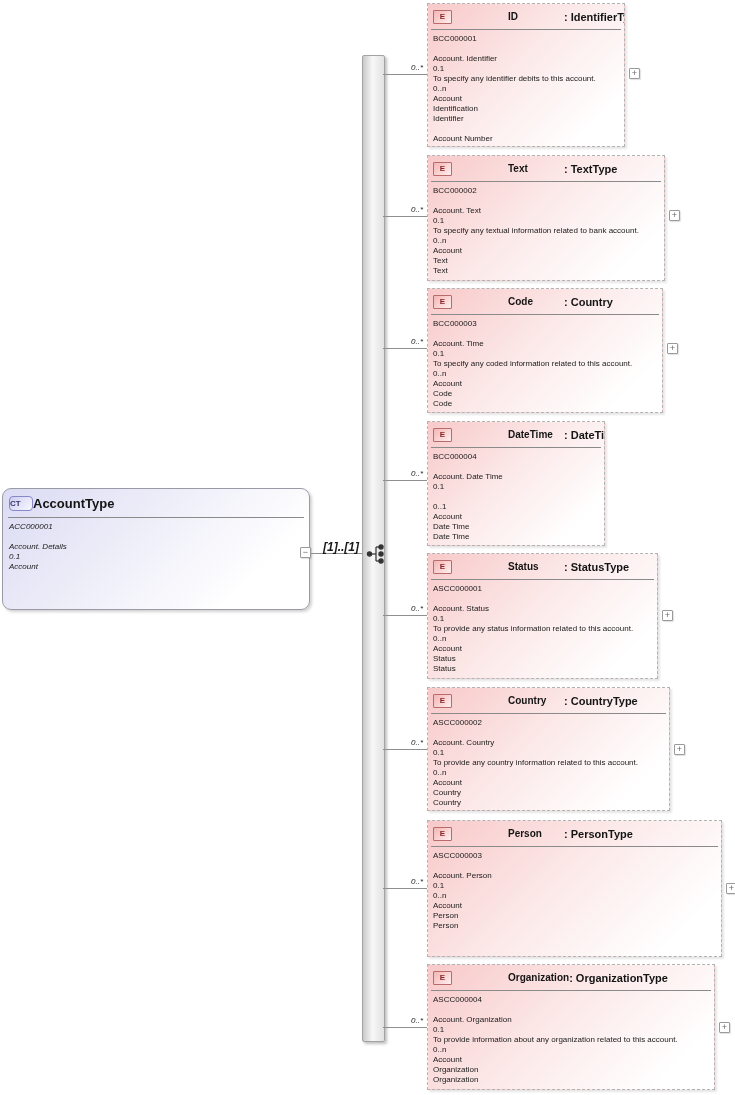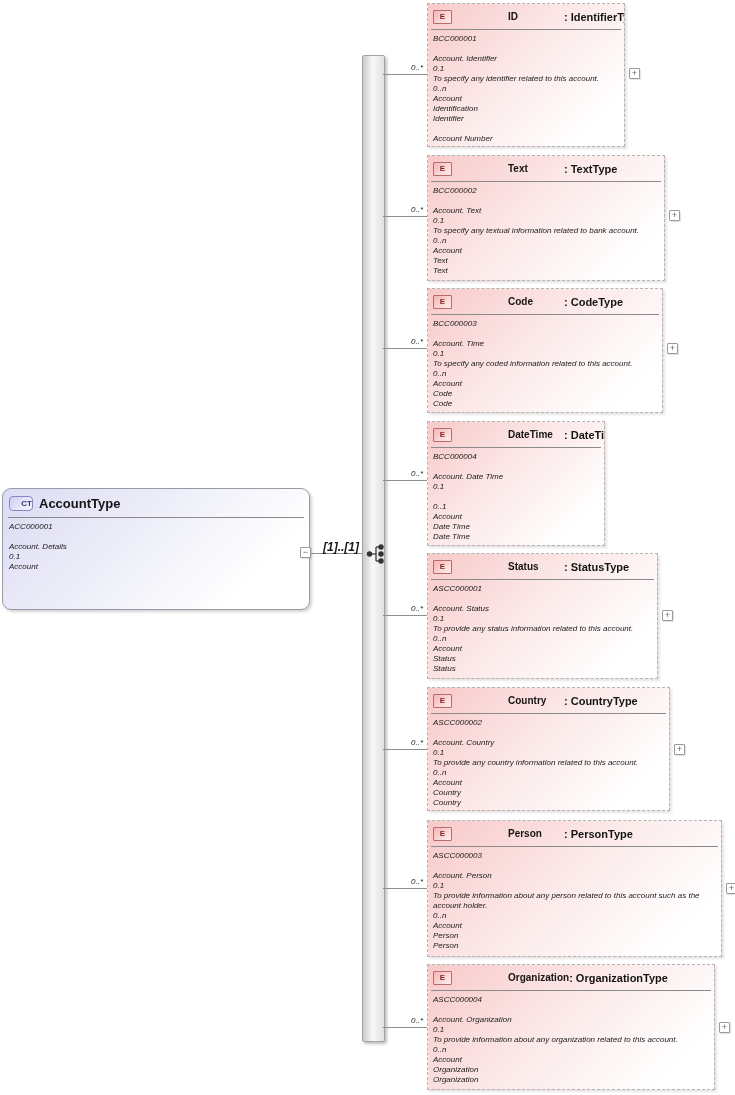--- a/index.html
+++ b/index.html
@@ -25,35 +25,35 @@
         background:linear-gradient(135deg,#f8c9c9 0%,#fce9e9 45%,#ffffff 85%);
         box-shadow:2px 2px 2px rgba(0,0,0,0.10);box-sizing:border-box;overflow:hidden;}
   .ehead{height:21px;display:flex;align-items:center;padding:2px 4px 0 5px;}
   .eicon{display:inline-block;width:17px;height:12px;border:1px solid #b96a6a;border-radius:1px;
          background:linear-gradient(135deg,#f5b5b5 0%,#fdeaea 90%);
          color:#8b2626;font-size:8px;font-weight:bold;text-align:center;line-height:12px;
          margin-right:8px;flex:none;}
   .ename{font-size:10px;font-weight:bold;color:#141414;min-width:56px;padding-left:48px;}
   .etype{font-size:11px;font-weight:bold;color:#141414;white-space:pre;}
   .esep{border-top:1px solid #8a8a8a;margin:2px 3px 0 3px;}
-  .ebody{padding:4px 3px 0 5px;font-size:8px;font-style:italic;color:#1a1a1a;line-height:10px;overflow:hidden;}
+  .ebody{padding:4px 3px 0 5px;font-size:8px;color:#1a1a1a;line-height:10px;overflow:hidden;}
   .bline{min-height:10px;}
   .spacer{height:10px;}
 
   
   .ctbox{position:absolute;left:2px;top:488px;width:308px;height:122px;
          border:1px solid #9a9aa6;border-radius:9px;
          background:linear-gradient(135deg,#dbdbf4 0%,#ecectf 35%,#ffffff 80%);
          background:linear-gradient(135deg,#dbdbf4 0%,#ebebf8 35%,#ffffff 80%);
          box-shadow:2px 2px 3px rgba(0,0,0,0.18);box-sizing:border-box;}
   .cthead{height:21px;display:flex;align-items:center;padding:4px 4px 0 6px;}
   .cticon{display:inline-block;width:22px;height:13px;border:1px solid #8686c8;border-radius:4px;
           background:linear-gradient(135deg,#cfcfef 0%,#f4f4ff 90%);
-          color:#32326e;font-size:8px;font-weight:bold;text-align:right;line-height:13px;
-          margin-right:6px;flex:none;}
+          color:#32326e;font-size:8px;font-weight:bold;text-align:left;line-height:13px;
+          margin-right:0;flex:none;}
   .cttitle{font-size:13px;font-weight:bold;color:#141414;}
   .ctsep{border-top:1px solid #8a8a8a;margin:3px 5px 0 5px;}
   .ctbody{padding:4px 21px 0 6px;font-size:8px;font-style:italic;color:#1a1a1a;line-height:10px;overflow:hidden;}
 </style>
 </head>
 <body>
 
 <div class="canvas">
 
   <div class="ctbox">
@@ -112,21 +112,21 @@
       <span class="eicon">E</span>
       <span class="ename">ID</span>
       <span class="etype">: IdentifierType</span>
     </div>
     <div class="esep"></div>
     <div class="ebody">
       <div class="bline">BCC000001</div>
       <div class="spacer"></div>
       <div class="bline">Account. Identifier</div>
       <div class="bline">0.1</div>
-      <div class="bline">To specify any identifier related to this account.</div>
+      <div class="bline">To specify any identifier debits to this account.</div>
       <div class="bline">0..n</div>
       <div class="bline">Account</div>
       <div class="bline">Identification</div>
       <div class="bline">Identifier</div>
       <div class="spacer"></div>
       <div class="bline">Account Number</div>
     </div>
   </div>
   <div class="plusbox" style="left:629px;top:68px;">+</div>
 
@@ -148,21 +148,21 @@
       <div class="bline">Text</div>
       <div class="bline">Text</div>
     </div>
   </div>
   <div class="plusbox" style="left:669px;top:210px;">+</div>
 
   <div class="ebox" style="left:427px;top:288px;width:236px;height:125px;">
     <div class="ehead">
       <span class="eicon">E</span>
       <span class="ename">Code</span>
-      <span class="etype">: CodeType</span>
+      <span class="etype">: Country</span>
     </div>
     <div class="esep"></div>
     <div class="ebody">
       <div class="bline">BCC000003</div>
       <div class="spacer"></div>
       <div class="bline">Account. Time</div>
       <div class="bline">0.1</div>
       <div class="bline">To specify any coded information related to this account.</div>
       <div class="bline">0..n</div>
       <div class="bline">Account</div>
@@ -239,21 +239,20 @@
       <span class="eicon">E</span>
       <span class="ename">Person</span>
       <span class="etype">: PersonType</span>
     </div>
     <div class="esep"></div>
     <div class="ebody">
       <div class="bline">ASCC000003</div>
       <div class="spacer"></div>
       <div class="bline">Account. Person</div>
       <div class="bline">0.1</div>
-      <div class="bline">To provide information about any person related to this account such as the account holder.</div>
       <div class="bline">0..n</div>
       <div class="bline">Account</div>
       <div class="bline">Person</div>
       <div class="bline">Person</div>
     </div>
   </div>
   <div class="plusbox" style="left:726px;top:883px;">+</div>
 
   <div class="ebox" style="left:427px;top:964px;width:288px;height:126px;">
     <div class="ehead">

